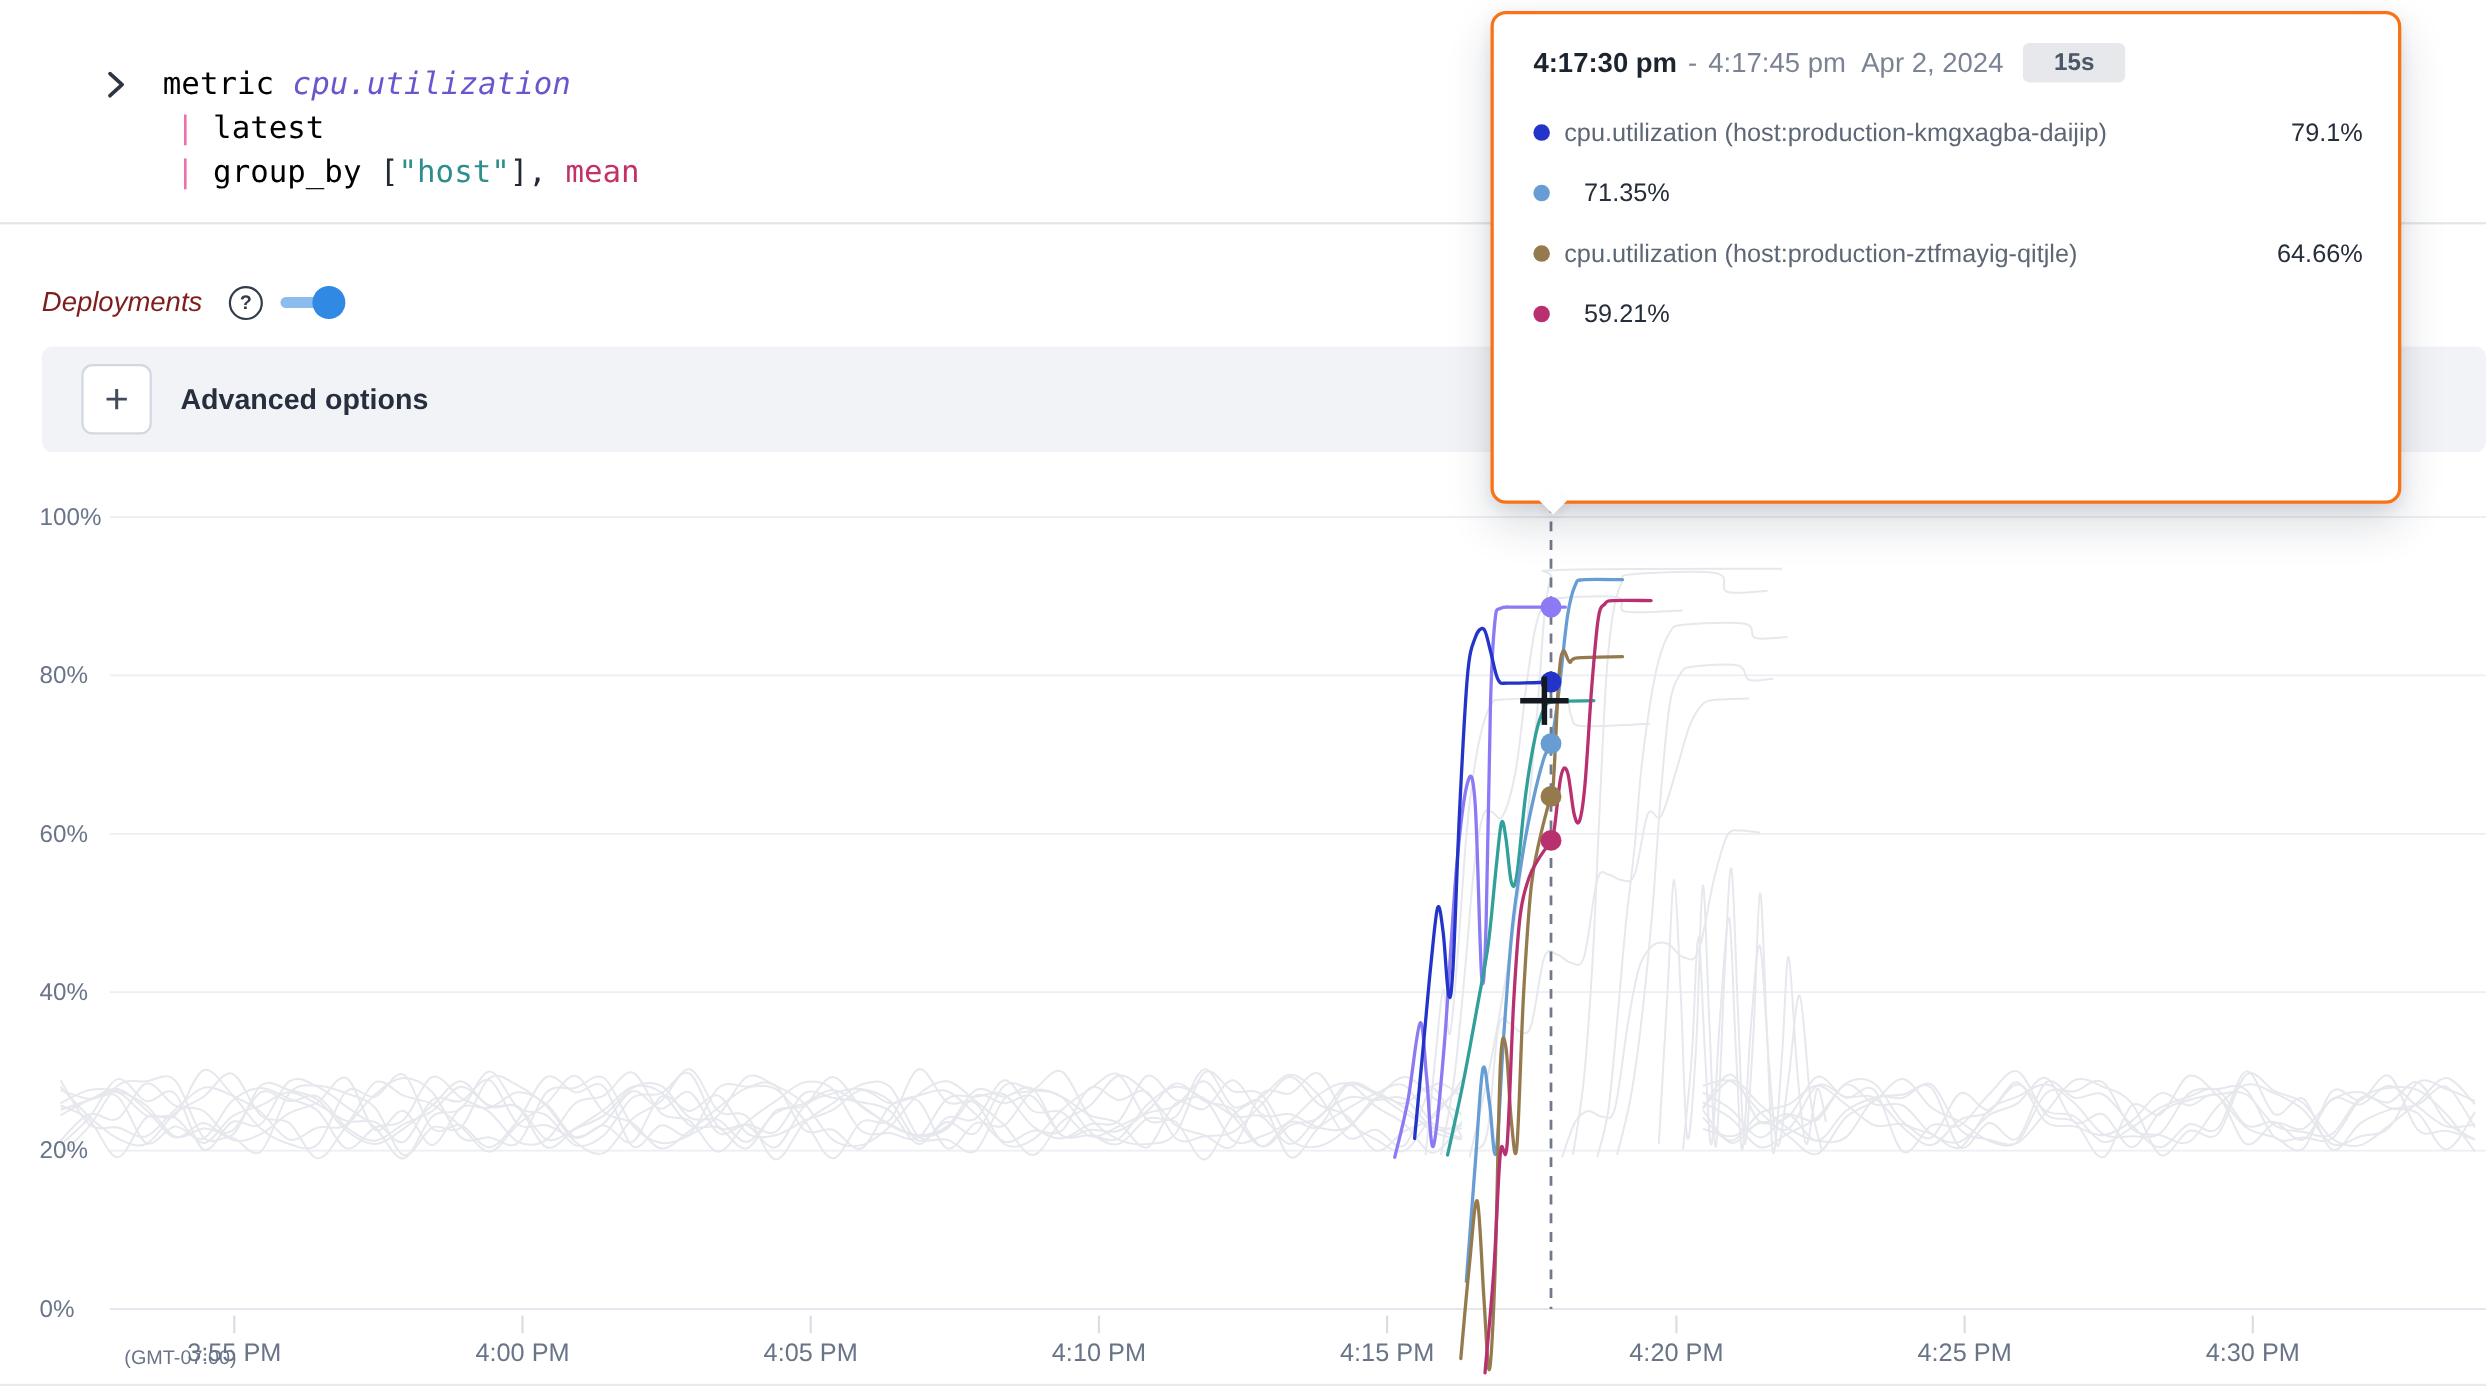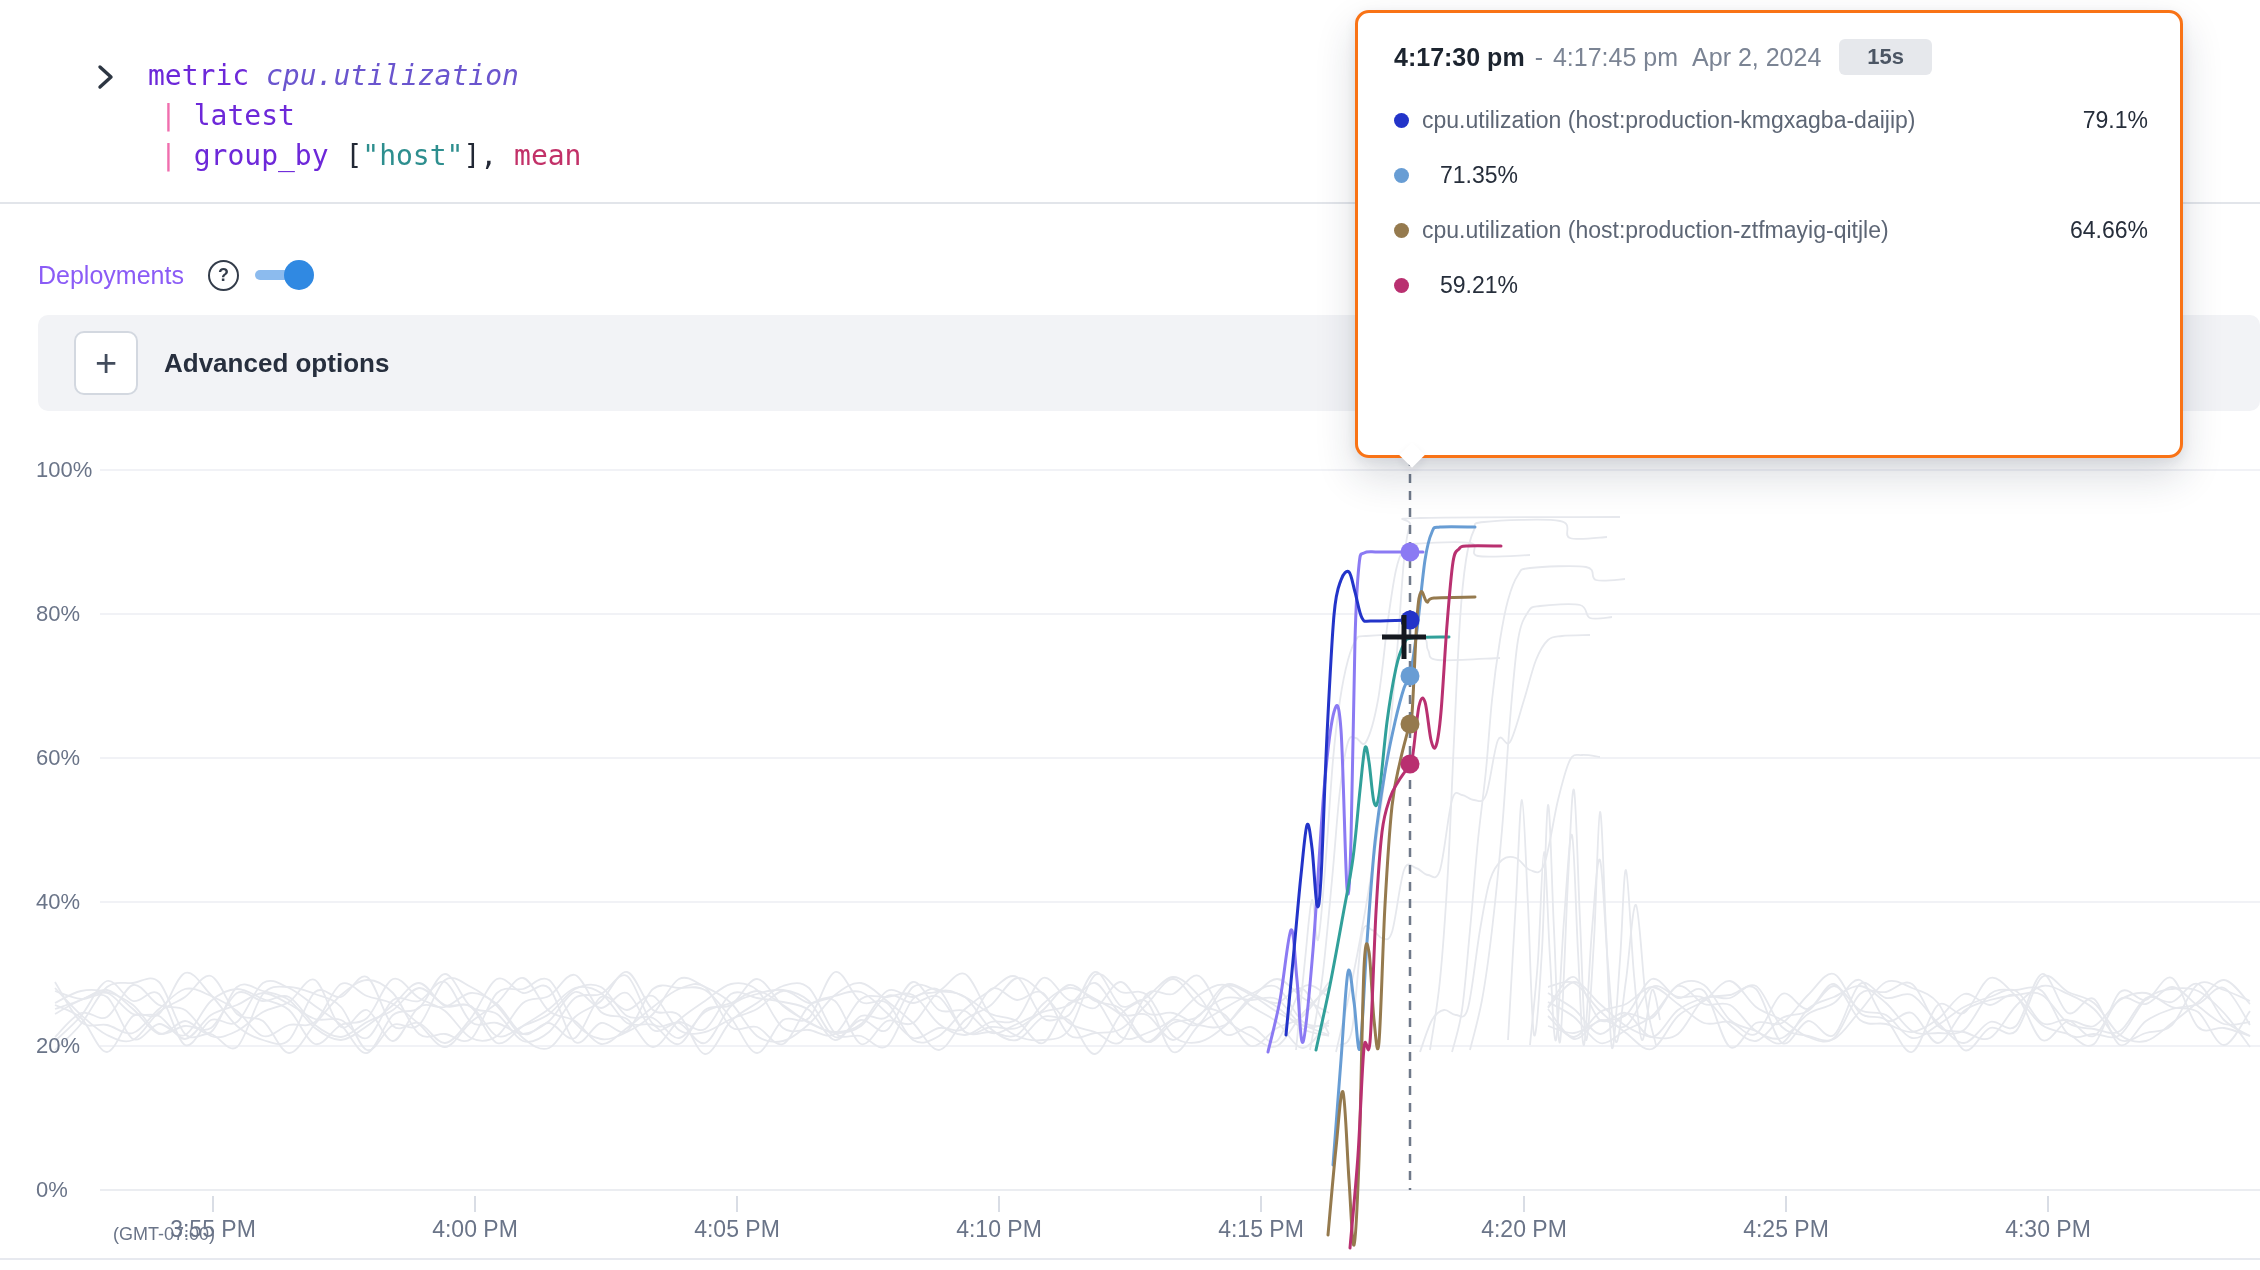--- a/index.html
+++ b/index.html
@@ -11,31 +11,31 @@
   
   .query-section{position:absolute;left:0;top:0;width:2260px;height:202px;background:#fff;}
   .collapse-btn{position:absolute;left:90px;top:62px;width:30px;height:30px;cursor:pointer;}
   .code-block{
     position:absolute;left:148px;top:56px;
     font-family:"DejaVu Sans Mono","Liberation Mono",monospace;
     font-size:28px;line-height:40px;white-space:pre;
   }
   .code-line{height:40px;}
   .code-line.indent{padding-left:12px;}
-  .tk-kw{color:#6d28d9}
+  .tk-kw{color:#000000}
   .tk-metric{color:#6a55ce;font-style:italic}
   .tk-pipe{color:#f06eae}
   .tk-plain{color:#222835}
   .tk-str{color:#2d8e8e}
   .tk-fn{color:#c23168}
   .divider{position:absolute;left:0;top:202px;width:2260px;height:2px;background:#e2e5ea;}
 
   
   .deploy-row{position:absolute;left:38px;top:254px;height:42px;display:flex;align-items:center;}
-  .deploy-label{font-size:25px;color:#8b5cf6;margin-right:24px;}
+  .deploy-label{font-size:25px;color:#7f1d1d;margin-right:24px;font-style:italic;}
   .help-icon{width:31px;height:31px;border:2.5px solid #333c4a;border-radius:50%;
     display:flex;align-items:center;justify-content:center;
     font-size:18px;font-weight:700;color:#333c4a;box-sizing:border-box;cursor:pointer;margin-right:16px;}
   .toggle{position:relative;width:60px;height:32px;cursor:pointer;}
   .toggle .track{position:absolute;left:0;top:11px;width:46px;height:10px;border-radius:5px;background:#8cbbee;}
   .toggle .knob{position:absolute;left:29px;top:1px;width:30px;height:30px;border-radius:50%;background:#3089e2;}
 
   
   .advanced-bar{position:absolute;left:38px;top:315px;width:2222px;height:96px;background:#f2f3f6;
     border-radius:10px;display:flex;align-items:center;}

